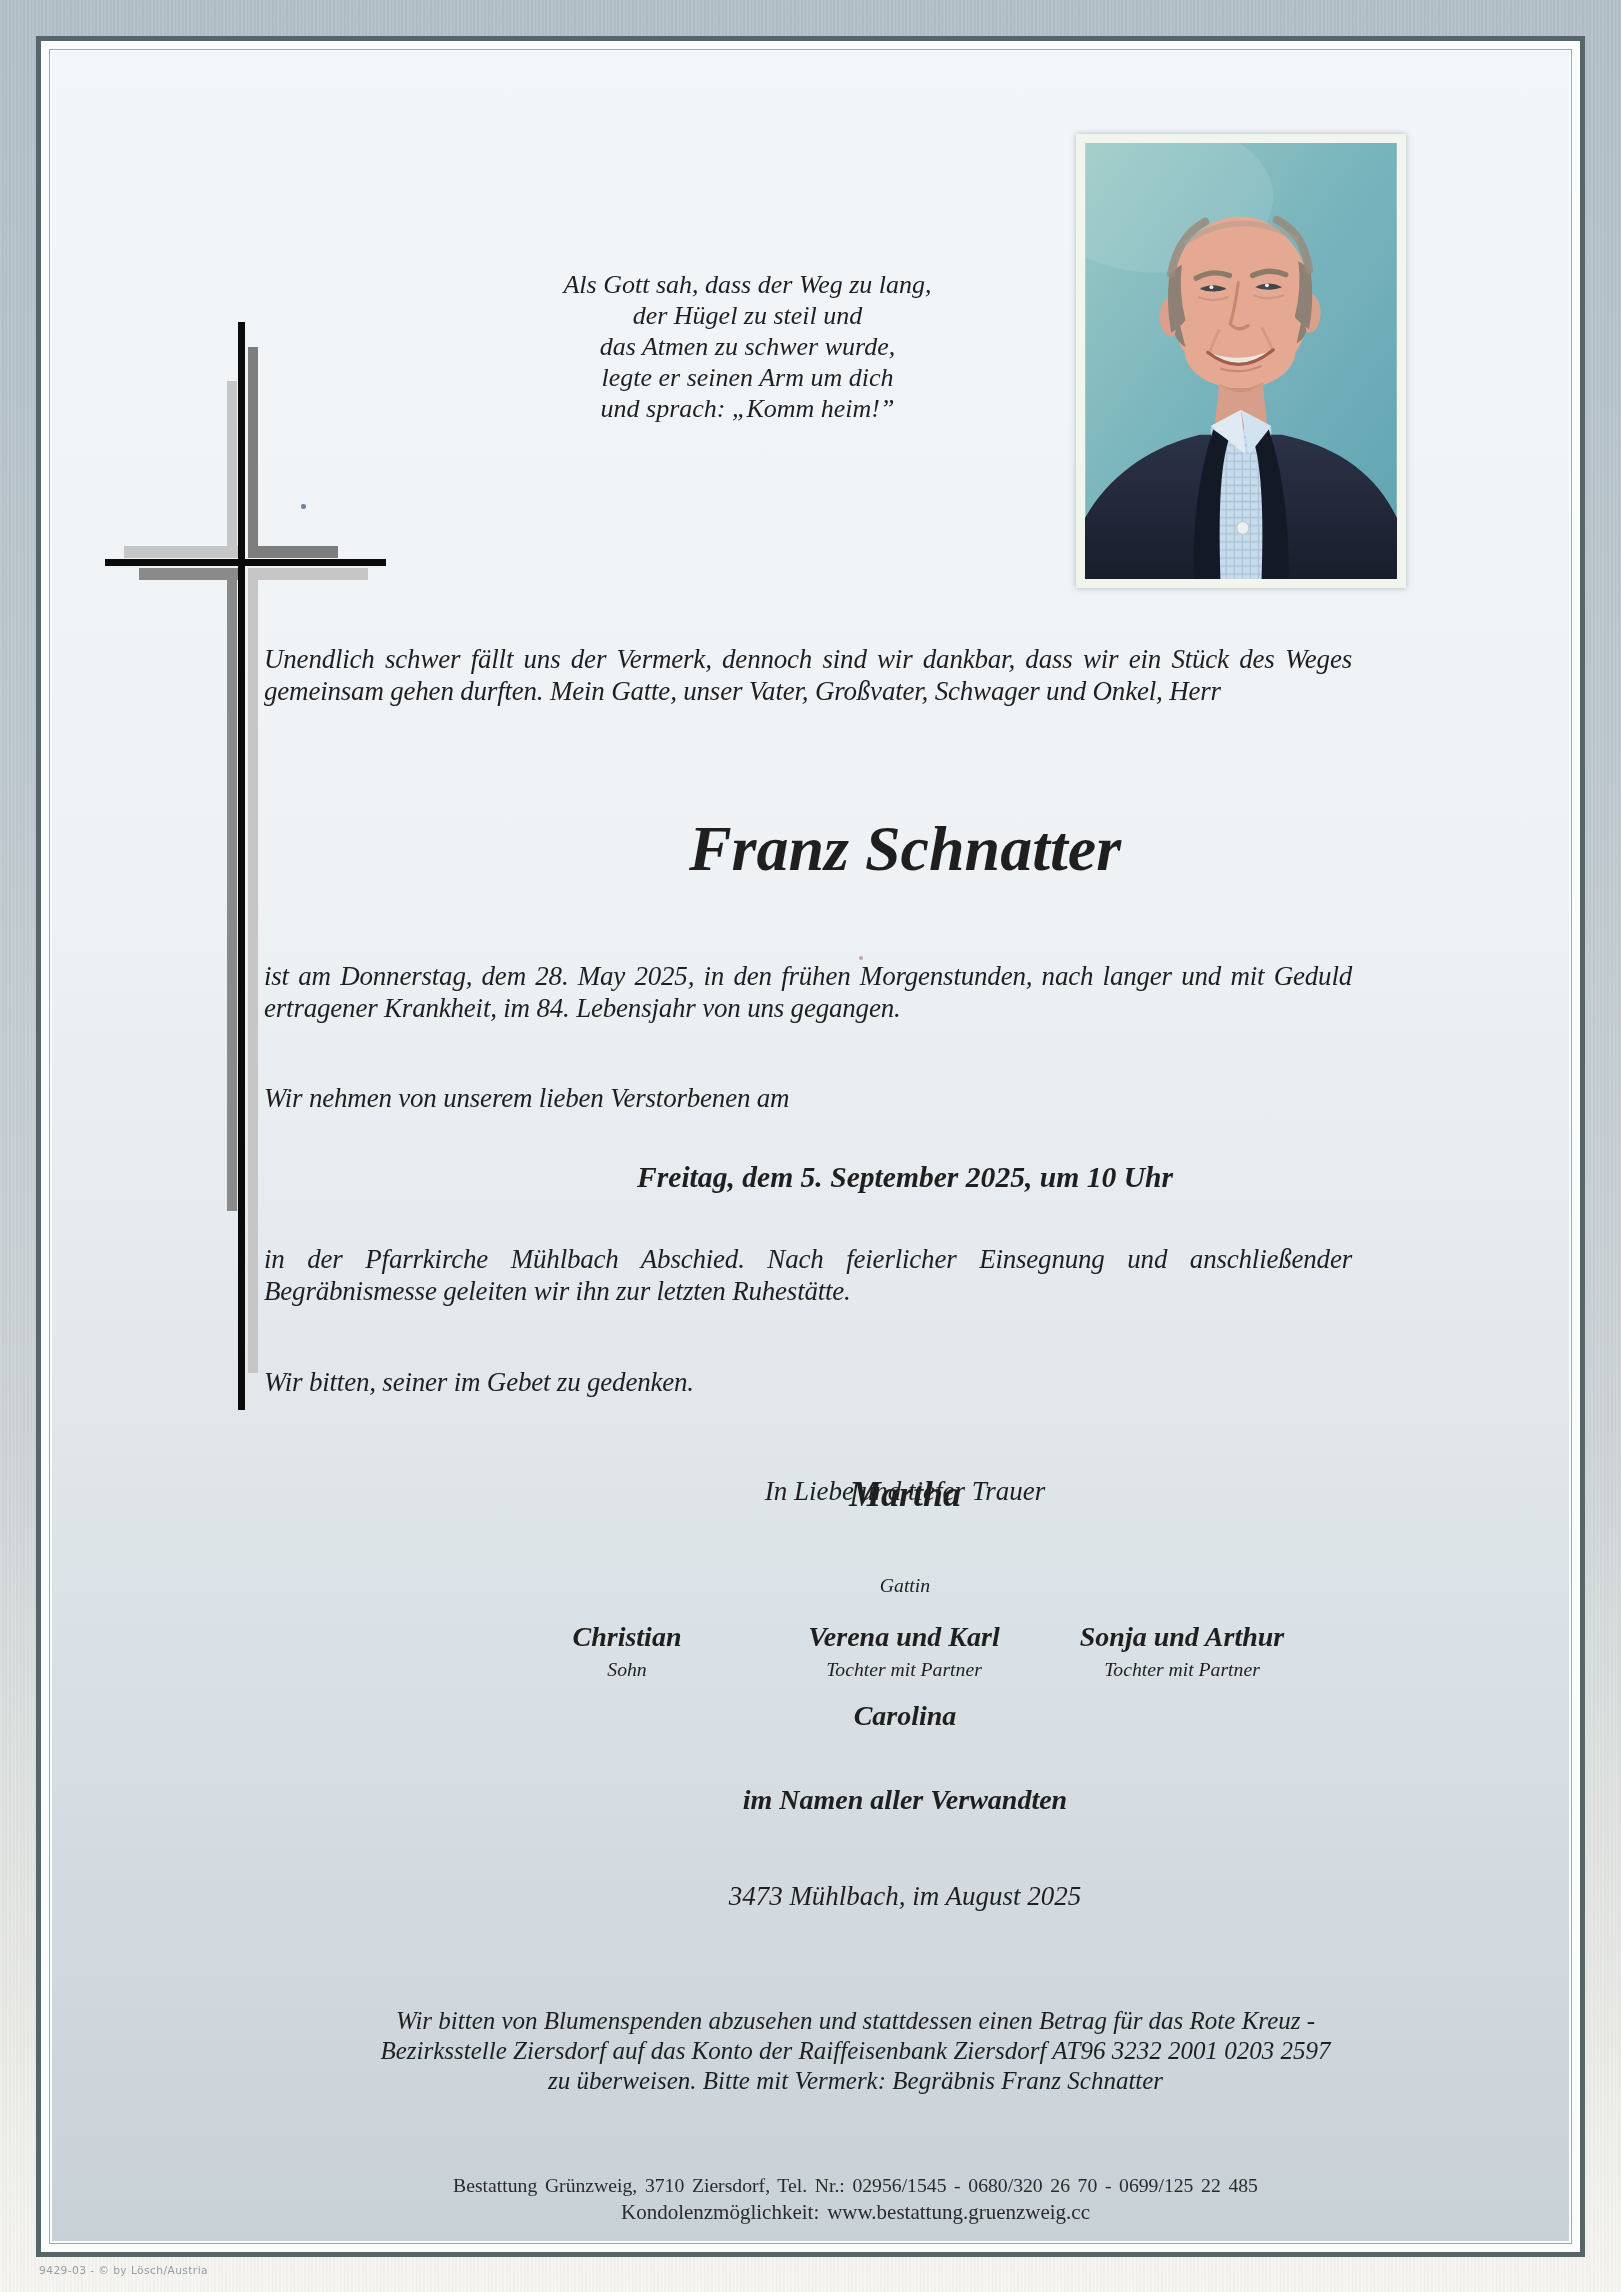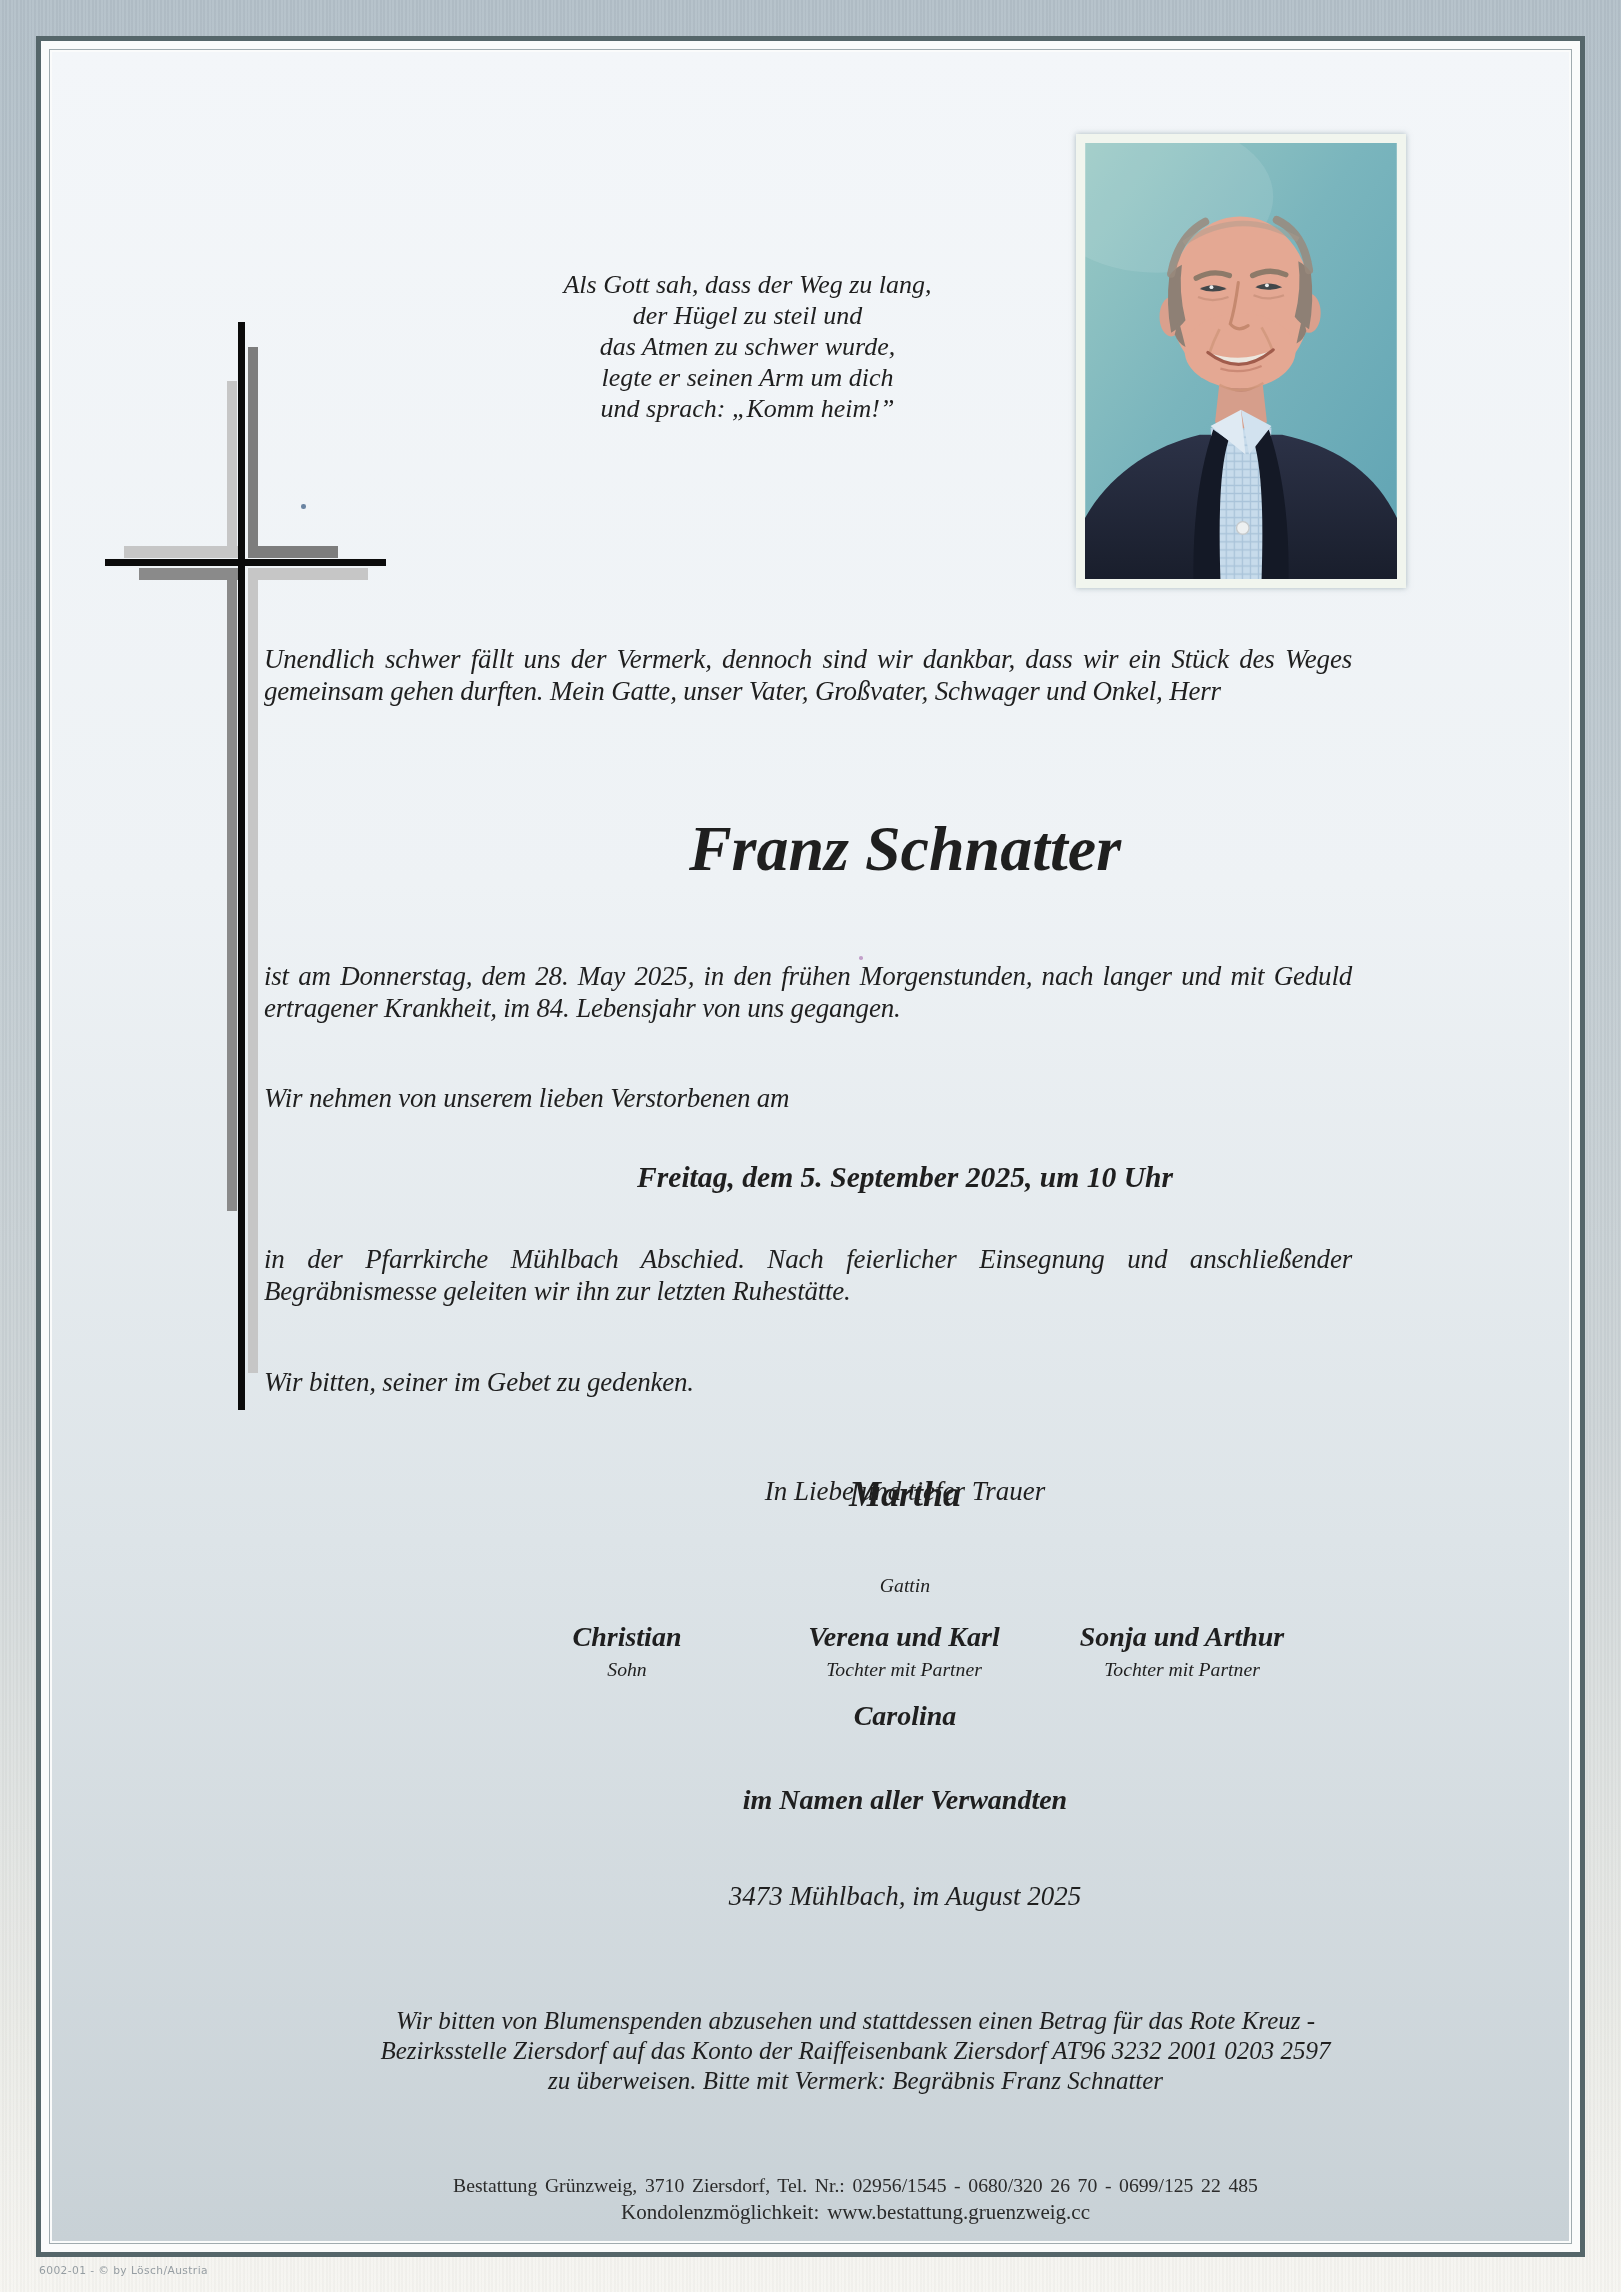--- a/index.html
+++ b/index.html
@@ -164,19 +164,19 @@
 
   <div class="t dcol" style="top:2006px;font-size:25px;line-height:30px;">
     <span style="display:block">Wir bitten von Blumenspenden abzusehen und stattdessen einen Betrag für das Rote Kreuz -</span>
     <span style="display:block">Bezirksstelle Ziersdorf auf das Konto der Raiffeisenbank Ziersdorf AT96 3232 2001 0203 2597</span>
     <span style="display:block">zu überweisen. Bitte mit Vermerk: Begräbnis Franz Schnatter</span>
   </div>
 
   <div class="t dcol footer-line" style="top:2174px;font-size:19.7px;line-height:23px;">Bestattung Grünzweig, 3710 Ziersdorf, Tel. Nr.: 02956/1545 - 0680/320 26 70 - 0699/125 22 485</div>
   <div class="t dcol footer-line" style="top:2201px;font-size:21px;line-height:23px;text-align:center;">Kondolenzmöglichkeit: www.bestattung.gruenzweig.cc</div>
 
-  <div class="print-code">6002-01 - © by Lösch/Austria</div>
+  <div class="print-code">9429-03 - © by Lösch/Austria</div>
 
   <div class="speck" style="left:301px;top:504px;width:4.5px;height:4.5px;background:#3d5f86;opacity:.75;"></div>
   <div class="speck" style="left:859px;top:956px;width:3.6px;height:3.6px;background:#a05fa8;opacity:.55;"></div>
 
 </div>
 
 
 </body></html>

